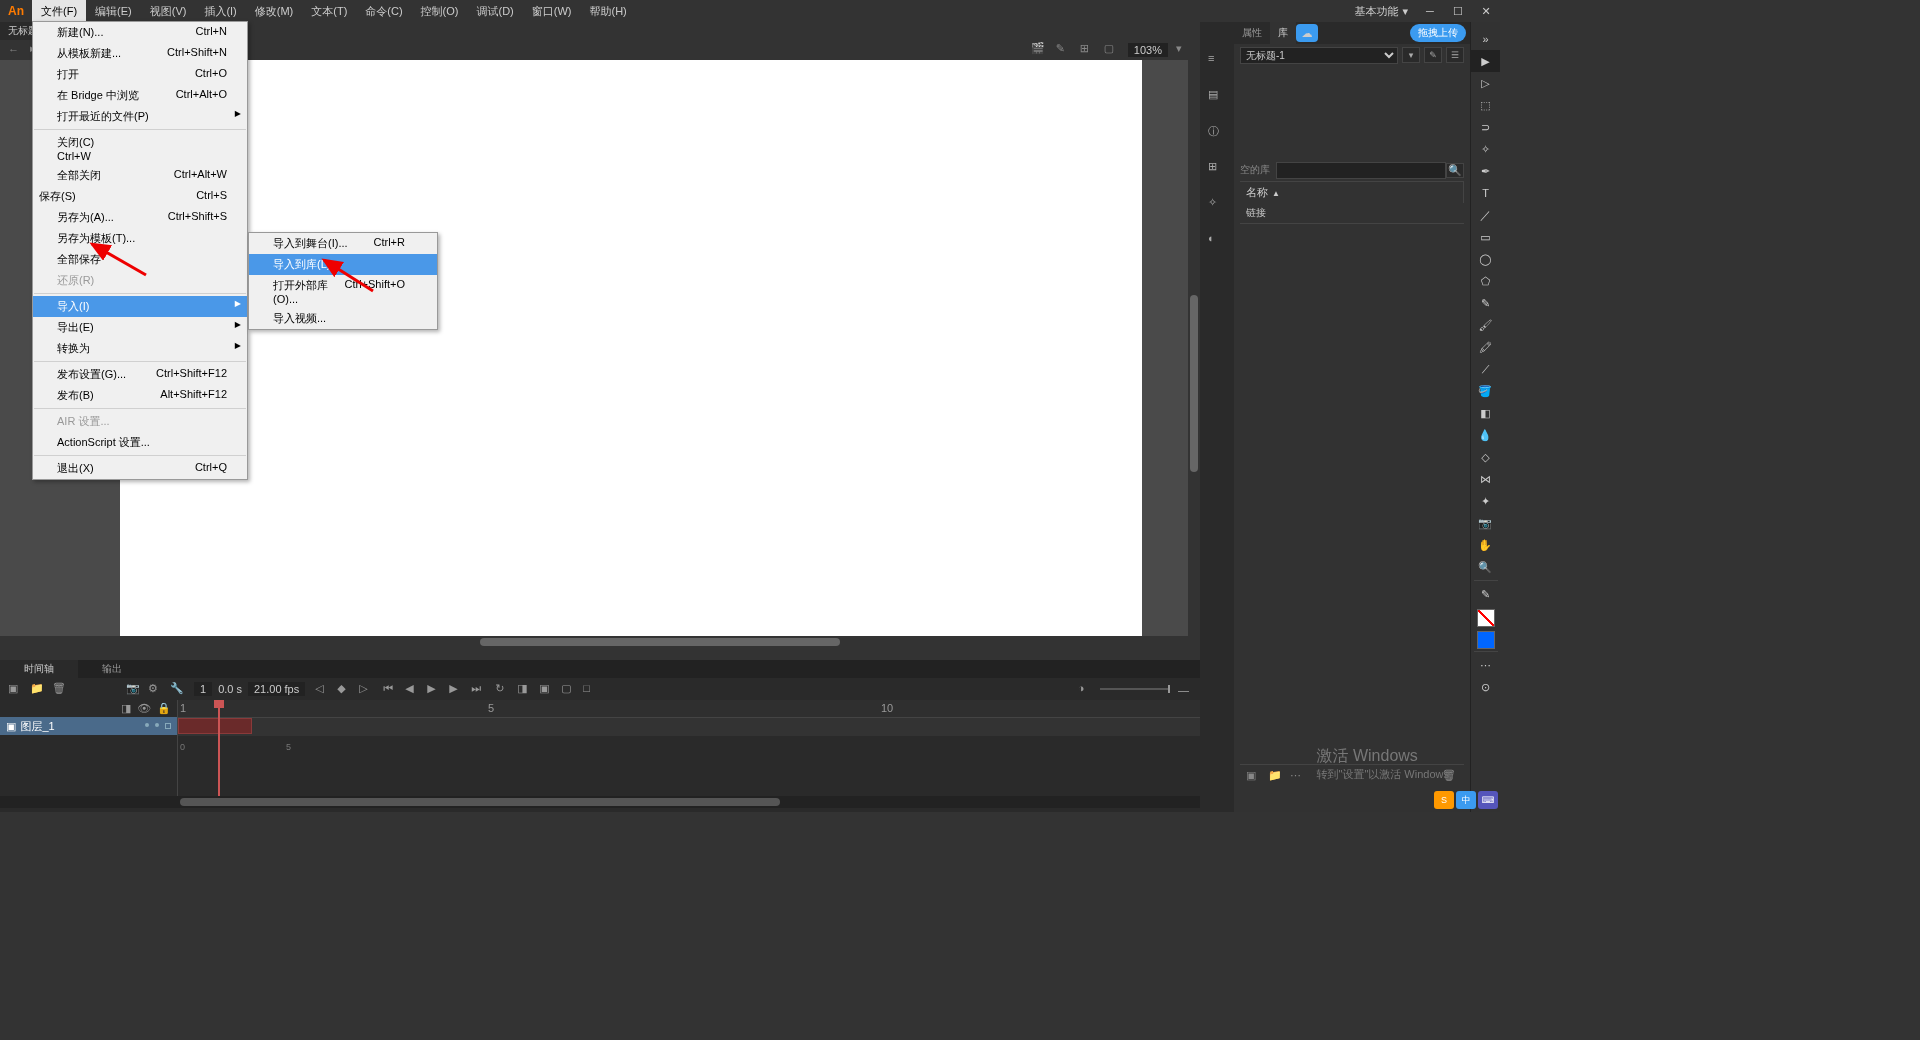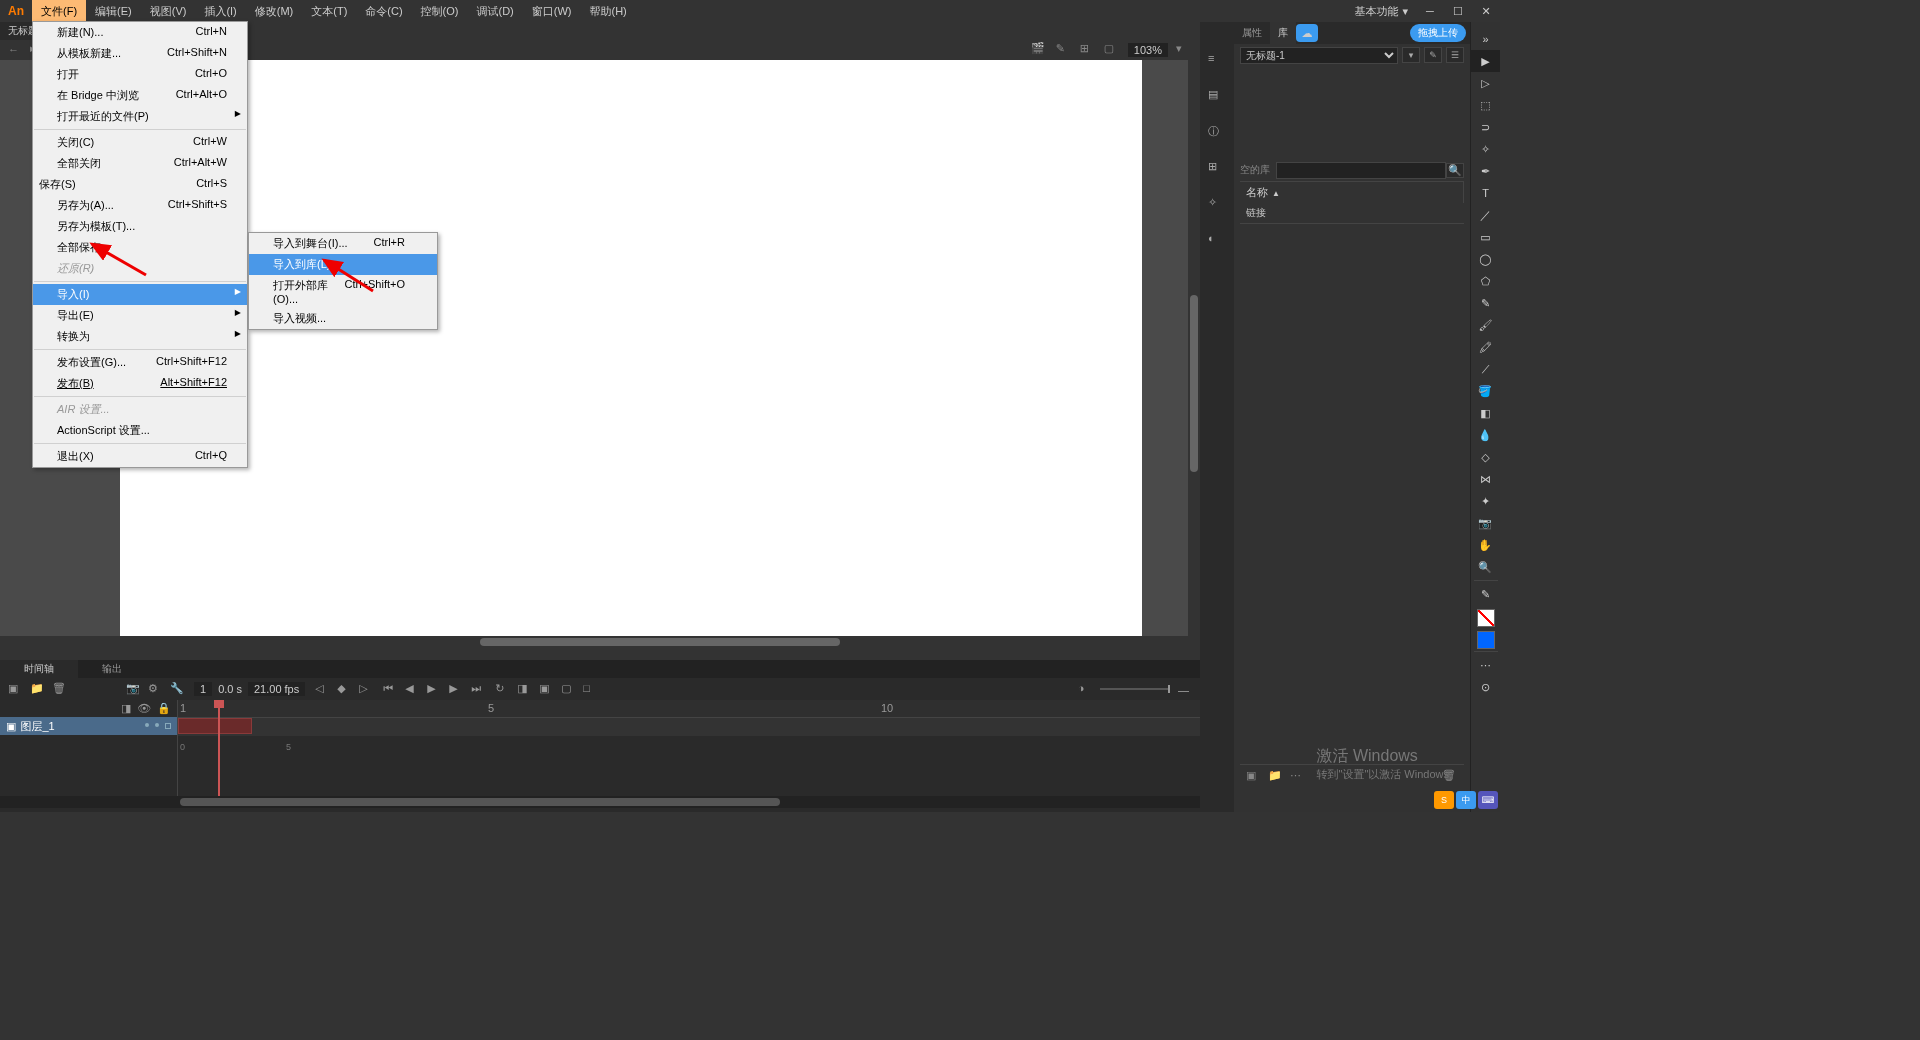--- a/index.html
+++ b/index.html
@@ -3,35 +3,35 @@
 <meta charset="utf-8">
 <style>
 * { margin: 0; padding: 0; box-sizing: border-box; font-family: "Microsoft YaHei", sans-serif; font-size: 11px; user-select: none; }
 body { background: #333333; width: 1500px; height: 812px; overflow: hidden; position: relative; color: #cccccc; }
 
 
 .menubar { position: absolute; top: 0; left: 0; right: 0; height: 22px; background: #333333; display: flex; align-items: center; }
 .an-logo { width: 32px; height: 22px; display: flex; align-items: center; justify-content: center; color: #ff7b00; font-weight: bold; font-size: 12px; }
 .menubar-items { display: flex; }
 .menu-item { padding: 4px 9px; color: #cccccc; cursor: default; }
-.menu-item.active { background: #fdba74; color: #000000; }
+.menu-item.active { background: #e5e5e5; color: #000000; }
 .menubar-right { margin-left: auto; display: flex; align-items: center; }
 .workspace-label { padding: 4px 8px; color: #cccccc; }
 .dropdown-arrow { margin-left: 4px; }
 .window-btn { width: 28px; height: 22px; display: flex; align-items: center; justify-content: center; color: #cccccc; }
 
 
 .doc-tab-row { position: absolute; top: 22px; left: 0; height: 18px; background: #2a2a2a; display: flex; align-items: center; padding-left: 8px; }
 .doc-tab { color: #cccccc; font-size: 10px; }
 
 
 .file-menu { position: absolute; top: 21px; left: 32px; width: 216px; background: #f0f0f0; border: 1px solid #999; box-shadow: 2px 2px 4px rgba(0,0,0,0.3); z-index: 100; }
 .fm-item { display: flex; justify-content: space-between; padding: 3px 20px 3px 24px; color: #000; cursor: default; }
 .fm-item.highlighted { background: #4a98e8; color: #fff; }
-.fm-item.disabled { color: #999; font-style: italic; }
+.fm-item.disabled { color: #999; }
 .fm-sep { height: 1px; background: #d0d0d0; margin: 2px 1px; }
 .fm-arrow { position: absolute; right: 6px; }
 
 
 .sub-menu { position: absolute; top: 232px; left: 248px; width: 190px; background: #f0f0f0; border: 1px solid #999; box-shadow: 2px 2px 4px rgba(0,0,0,0.3); z-index: 101; }
 .sm-item { display: flex; justify-content: space-between; padding: 3px 32px 3px 24px; color: #000; cursor: default; }
 .sm-item.highlighted { background: #4a98e8; color: #fff; }
 
 
 .red-arrow { position: absolute; z-index: 102; }
@@ -200,21 +200,21 @@
     </div>
     <div class="fm-item" style="position: relative;">
       <span>在 Bridge 中浏览</span>
       <span>Ctrl+Alt+O</span>
     </div>
     <div class="fm-item" style="position: relative;">
       <span>打开最近的文件(P)</span>
       <span class="fm-arrow" style="font-size: 8px;">▶</span>
     </div>
     <div class="fm-sep"></div>
-    <div class="fm-item" style="position: relative;">
+    <div class="fm-item" style="position: relative; flex-direction: column;">
       <span>关闭(C)</span>
       <span>Ctrl+W</span>
     </div>
     <div class="fm-item" style="position: relative;">
       <span>全部关闭</span>
       <span>Ctrl+Alt+W</span>
     </div>
     <div class="fm-item" style="position: relative; padding-left: 6px;">
       <span>保存(S)</span>
       <span>Ctrl+S</span>
@@ -243,21 +243,21 @@
     </div>
     <div class="fm-item" style="position: relative;">
       <span>转换为</span>
       <span class="fm-arrow" style="font-size: 8px;">▶</span>
     </div>
     <div class="fm-sep"></div>
     <div class="fm-item" style="position: relative;">
       <span>发布设置(G)...</span>
       <span>Ctrl+Shift+F12</span>
     </div>
-    <div class="fm-item" style="position: relative; text-decoration: underline;">
+    <div class="fm-item" style="position: relative;">
       <span>发布(B)</span>
       <span>Alt+Shift+F12</span>
     </div>
     <div class="fm-sep"></div>
     <div class="fm-item disabled" style="position: relative;">
       <span>AIR 设置...</span>
     </div>
     <div class="fm-item" style="position: relative;">
       <span>ActionScript 设置...</span>
     </div>

